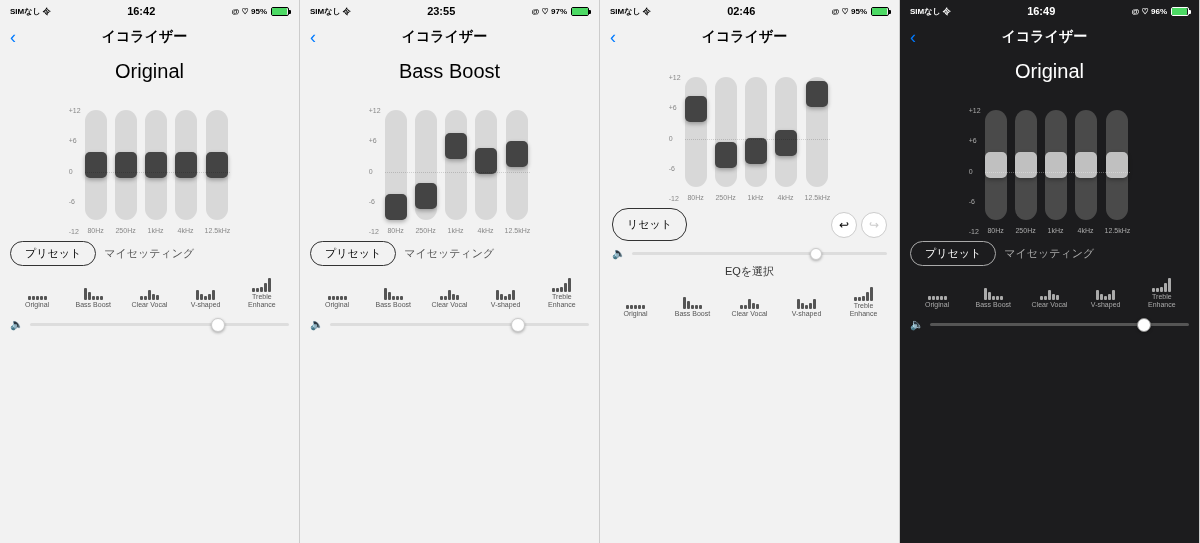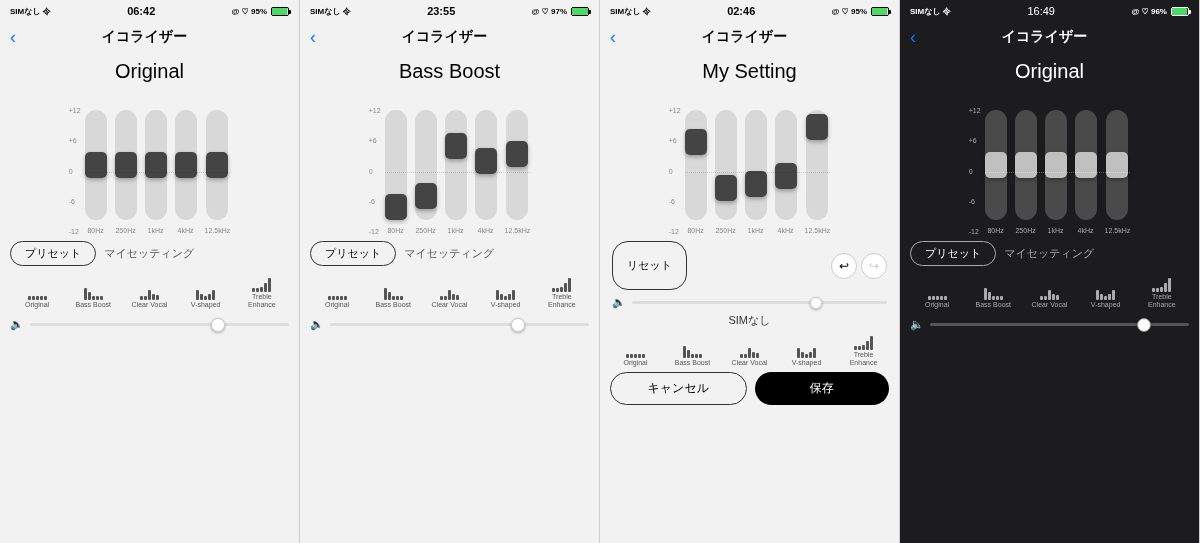--- a/index.html
+++ b/index.html
@@ -120,21 +120,21 @@
       align-items: center;
       padding: 0 10px;
     }
   </style>
 </head>
 <body>
 
 <div class="phone-screen">
     <div class="status-bar">
     <span style="font-size:8px">SIMなし 令</span>
-    <span style="font-size:11px;font-weight:700">06:42</span>
+    <span style="font-size:11px;font-weight:700">16:42</span>
     <span style="display:flex;align-items:center;gap:2px;font-size:8px">
       @ ♡ 95%
       <span style="display:inline-block;width:18px;height:9px;border:1.5px solid #000;border-radius:2px;position:relative;margin-left:2px">
         <span style="display:block;height:100%;width:95%;background:#4cd964;border-radius:1px"></span>
         <span style="position:absolute;right:-3px;top:2px;width:2px;height:4px;background:#000;border-radius:0 1px 1px 0"></span>
       </span>
     </span>
   </div>
     <div class="nav-bar">
     <span style="color:#007aff;font-size:18px;cursor:pointer">‹</span>
@@ -383,21 +383,20 @@
       <span style="display:inline-block;width:18px;height:9px;border:1.5px solid #000;border-radius:2px;position:relative;margin-left:2px">
         <span style="display:block;height:100%;width:95%;background:#4cd964;border-radius:1px"></span>
         <span style="position:absolute;right:-3px;top:2px;width:2px;height:4px;background:#000;border-radius:0 1px 1px 0"></span>
       </span>
     </span>
   </div>
     <div class="nav-bar">
     <span style="color:#007aff;font-size:18px;cursor:pointer">‹</span>
     <span style="flex:1;text-align:center;font-size:14px;font-weight:600;color:#000;margin-right:16px">イコライザー</span>
   </div>
-    <div class="preset-name">My Setting</div>
     <div class="eq-area">
       <div class="eq-labels-left">
         <div style="font-size: 7px; color: rgb(136, 136, 136);">+12</div>
         <div style="font-size: 7px; color: rgb(136, 136, 136);">+6</div>
         <div style="font-size: 7px; color: rgb(136, 136, 136);">0</div>
         <div style="font-size: 7px; color: rgb(136, 136, 136);">-6</div>
         <div style="font-size: 7px; color: rgb(136, 136, 136);">-12</div>
       </div>
       <div class="sliders-container" style="position: relative;">
         <div style="position: absolute; width: 100%; height: 1px; top: 50%; left: 0px; border-top: 1px dotted rgba(0, 0, 0, 0.15); pointer-events: none; z-index: 10;"></div>
@@ -427,33 +426,33 @@
         </div>
         <div class="slider-col">
           <div class="slider-track" style="width: 22px; height: 110px; background: rgb(216, 216, 216); border-radius: 11px; position: relative; display: flex; justify-content: center;">
             <div style="width: 22px; height: 26px; background: rgb(68, 68, 68); border-radius: 5px; position: absolute; top: 3.81818px; left: 0px; cursor: pointer; box-shadow: rgba(0, 0, 0, 0.3) 0px 2px 4px;"></div>
           </div>
           <div style="font-size: 7px; color: rgb(136, 136, 136); text-align: center; margin-top: 3px;">12.5kHz</div>
         </div>
       </div>
     </div>
     <div class="action-row" style="display: flex; justify-content: space-between; align-items: center; padding: 4px 12px;">
-      <button style="border:1px solid #333;border-radius:16px;padding:16px 14px;font-size:11px;background:transparent;color:#000;cursor:pointer">リセット</button>
+      <button style="border:1px solid #333;border-radius:16px;padding:8px 14px;font-size:11px;background:transparent;color:#000;cursor:pointer">リセット</button>
       <div style="display:flex;gap:4px">
         <button style="width:26px;height:26px;border:1px solid #ccc;border-radius:13px;background:#fff;font-size:12px;cursor:pointer">↩</button>
         <button style="width:26px;height:26px;border:1px solid #ccc;border-radius:13px;background:#fff;font-size:12px;cursor:pointer;color:#ccc">↪</button>
       </div>
     </div>
     <div style="display: flex; align-items: center; gap: 6px; padding: 2px 12px;">
       <span style="font-size:11px;color:#555">🔈</span>
       <div style="flex:1;height:3px;background:#ddd;border-radius:2px;position:relative;">
         <div style="width:12px;height:12px;background:#fff;border-radius:50%;border:1px solid #ccc;position:absolute;top:-4.5px;left:70%;box-shadow:0 1px 3px rgba(0,0,0,0.3);"></div>
       </div>
     </div>
-    <div style="text-align: center; font-size: 11px; color: rgb(51, 51, 51); margin: 2px 0px; font-weight: 500;">SIMなし</div>
+    <div style="text-align: center; font-size: 11px; color: rgb(51, 51, 51); margin: 2px 0px; font-weight: 500;">EQを選択</div>
     <div style="display: flex; flex-direction: row; gap: 2px; align-items: flex-end; padding: 2px 8px; justify-content: space-around;">
       <div style="display: flex; flex-direction: column; align-items: center; gap: 1px; cursor: pointer; min-width: 36px;">
         <div style="display: flex; gap: 1px; align-items: flex-end; height: 18px;">
           <div style="width: 3px; height: 4px; background: rgb(85, 85, 85); border-radius: 1px;"></div>
           <div style="width: 3px; height: 4px; background: rgb(85, 85, 85); border-radius: 1px;"></div>
           <div style="width: 3px; height: 4px; background: rgb(85, 85, 85); border-radius: 1px;"></div>
           <div style="width: 3px; height: 4px; background: rgb(85, 85, 85); border-radius: 1px;"></div>
           <div style="width: 3px; height: 4px; background: rgb(85, 85, 85); border-radius: 1px;"></div>
         </div>
         <div style="font-size: 7px; color: rgb(85, 85, 85); text-align: center; white-space: pre-line; line-height: 1.1;">Original</div>
@@ -493,29 +492,25 @@
           <div style="width: 3px; height: 4px; background: rgb(85, 85, 85); border-radius: 1px;"></div>
           <div style="width: 3px; height: 4px; background: rgb(85, 85, 85); border-radius: 1px;"></div>
           <div style="width: 3px; height: 5px; background: rgb(85, 85, 85); border-radius: 1px;"></div>
           <div style="width: 3px; height: 9px; background: rgb(85, 85, 85); border-radius: 1px;"></div>
           <div style="width: 3px; height: 14px; background: rgb(85, 85, 85); border-radius: 1px;"></div>
         </div>
         <div style="font-size: 7px; color: rgb(85, 85, 85); text-align: center; white-space: pre-line; line-height: 1.1;">Treble
 Enhance</div>
       </div>
     </div>
-    <div style="display: flex; gap: 8px; padding: 4px 10px;">
-      <button style="flex:1;border:1px solid #333;border-radius:20px;padding:7px;font-size:12px;background:transparent;color:#000;cursor:pointer;">キャンセル</button>
-      <button style="flex:1;border:none;border-radius:20px;padding:7px;font-size:12px;background:#000;color:#fff;cursor:pointer;">保存</button>
-    </div>
   </div>
 <div class="phone-screen dark">
     <div class="status-bar dark">
     <span style="font-size:8px">SIMなし 令</span>
-    <span style="font-size:11px;font-weight:400">16:49</span>
+    <span style="font-size:11px;font-weight:700">16:49</span>
     <span style="display:flex;align-items:center;gap:2px;font-size:8px">
       @ ♡ 96%
       <span style="display:inline-block;width:18px;height:9px;border:1.5px solid #fff;border-radius:2px;position:relative;margin-left:2px">
         <span style="display:block;height:100%;width:96%;background:#4cd964;border-radius:1px"></span>
         <span style="position:absolute;right:-3px;top:2px;width:2px;height:4px;background:#fff;border-radius:0 1px 1px 0"></span>
       </span>
     </span>
   </div>
     <div class="nav-bar dark">
     <span style="color:#007aff;font-size:18px;cursor:pointer">‹</span>

